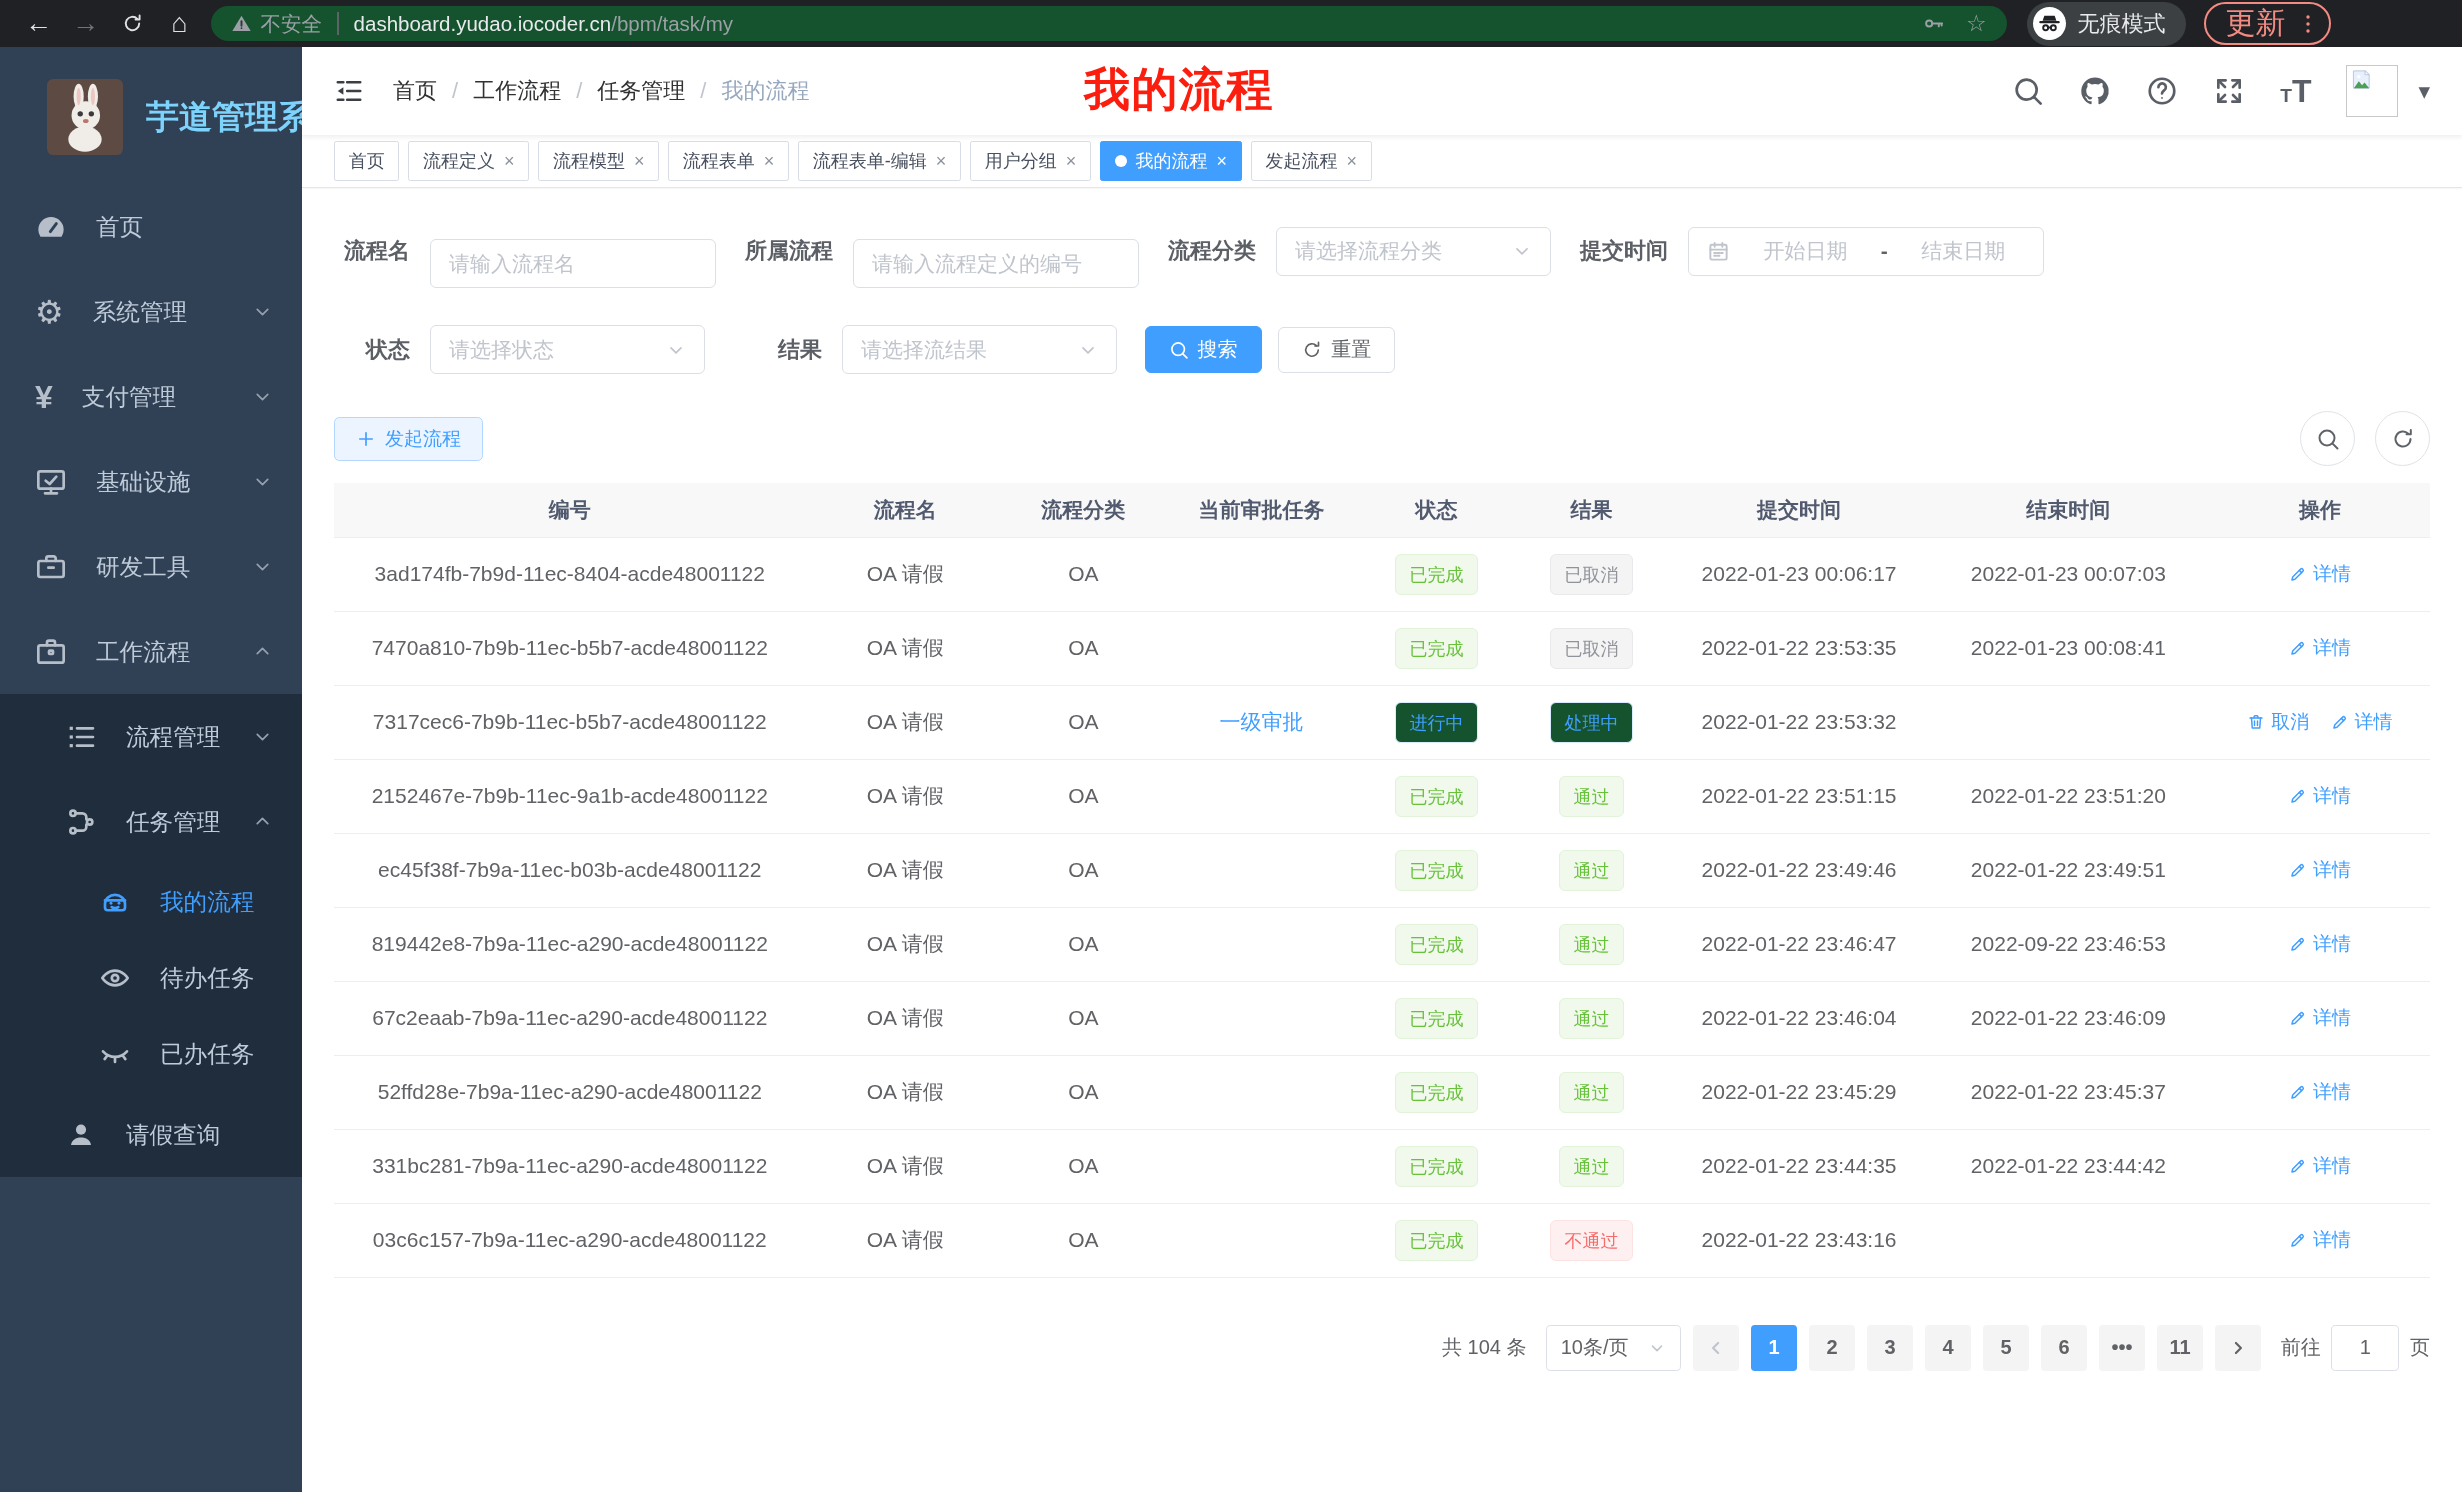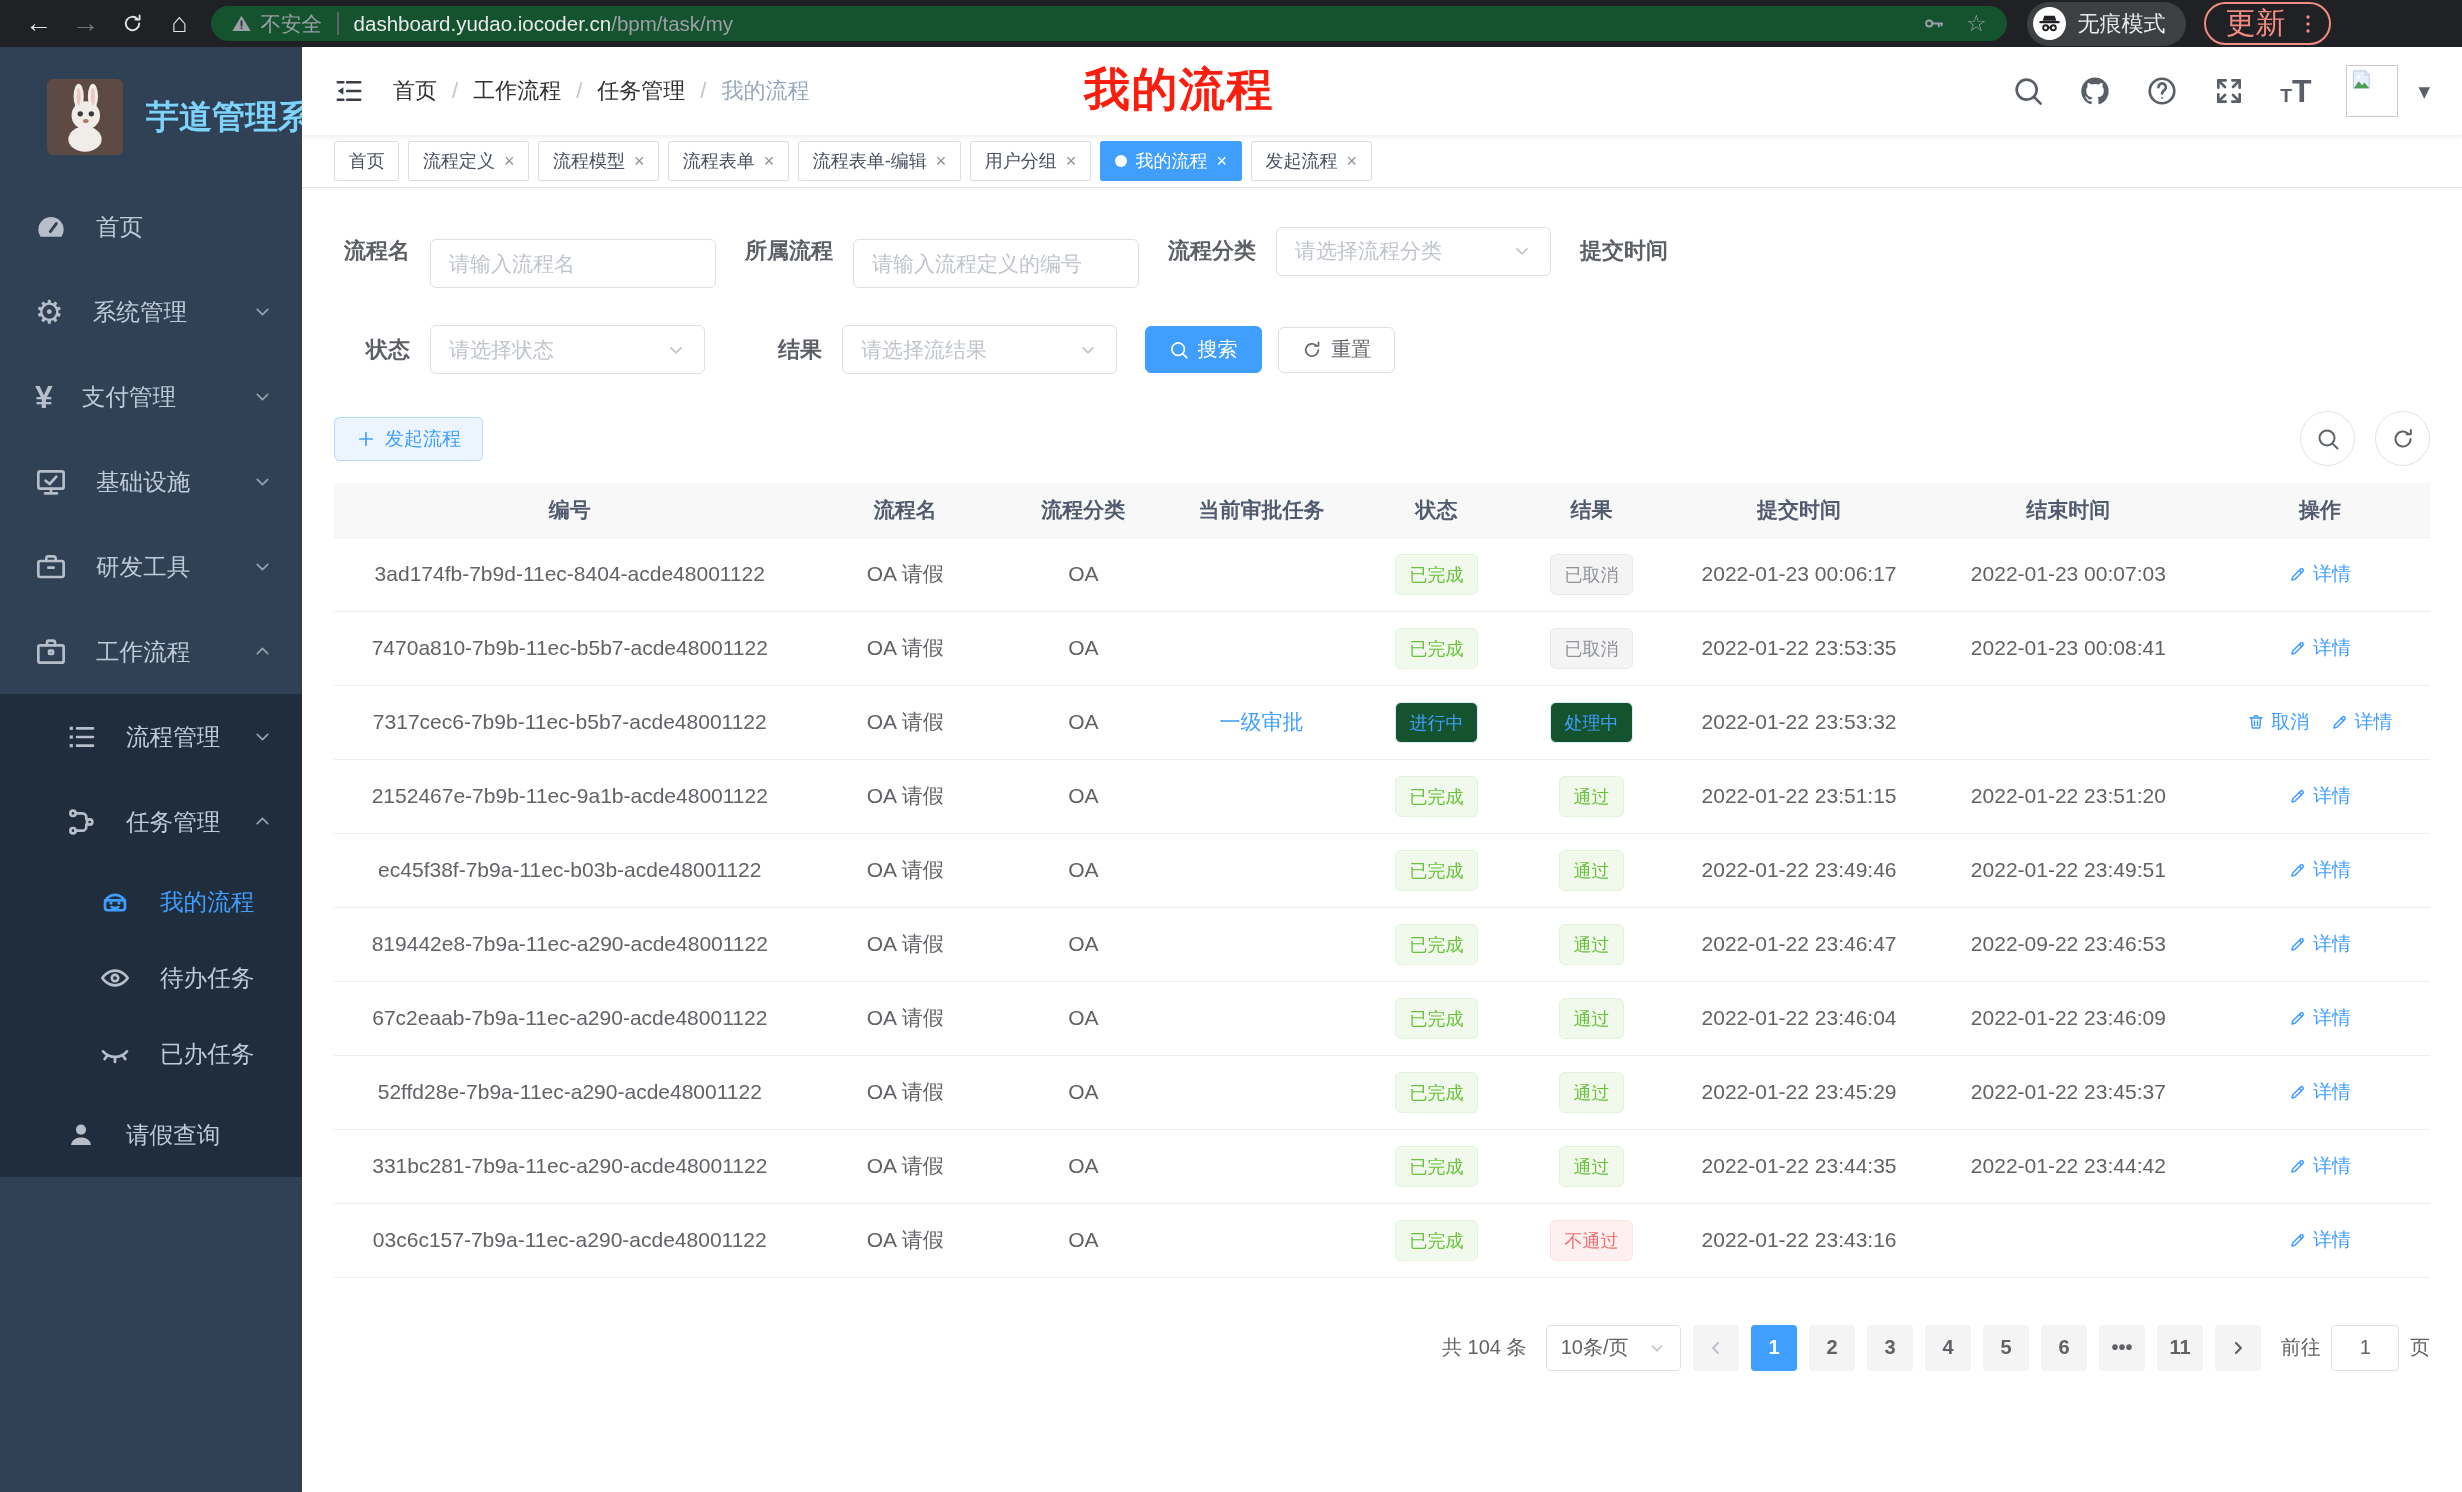--- a/index.html
+++ b/index.html
@@ -469,20 +469,34 @@
             <div class="el-box el-select">
               <span>请选择流程分类</span>
                 <span class="sel-arrow ic">
                   <svg viewBox="0 0 24 24">
                     <polyline points="6 9.5 12 15.5 18 9.5"></polyline>
                   </svg>
                 </span>
             </div>
           </div>
           <span class="f-label w2">提交时间</span>
+          <div class="f-field">
+            <div class="el-box el-daterange">
+              <span class="cal-ic ic">
+                  <svg viewBox="0 0 24 24">
+                    <rect x="3.5" y="5" width="17" height="15.5" rx="1.5"></rect>
+                    <path d="M8 3v4M16 3v4M3.5 10h17"></path>
+                    <path d="M7.5 13.5h2M11 13.5h2M14.5 13.5h2M7.5 16.5h2M11 16.5h2"></path>
+                  </svg>
+                </span>
+              <span class="dr-text">开始日期</span>
+              <span class="dr-sep">-</span>
+              <span class="dr-text">结束日期</span>
+            </div>
+          </div>
         </div>
 
         <div class="filter-row">
           <span class="f-label w1">状态</span>
           <div class="f-field">
             <div class="el-box el-select">
               <span>请选择状态</span>
                 <span class="sel-arrow ic">
                   <svg viewBox="0 0 24 24">
                     <polyline points="6 9.5 12 15.5 18 9.5"></polyline>

